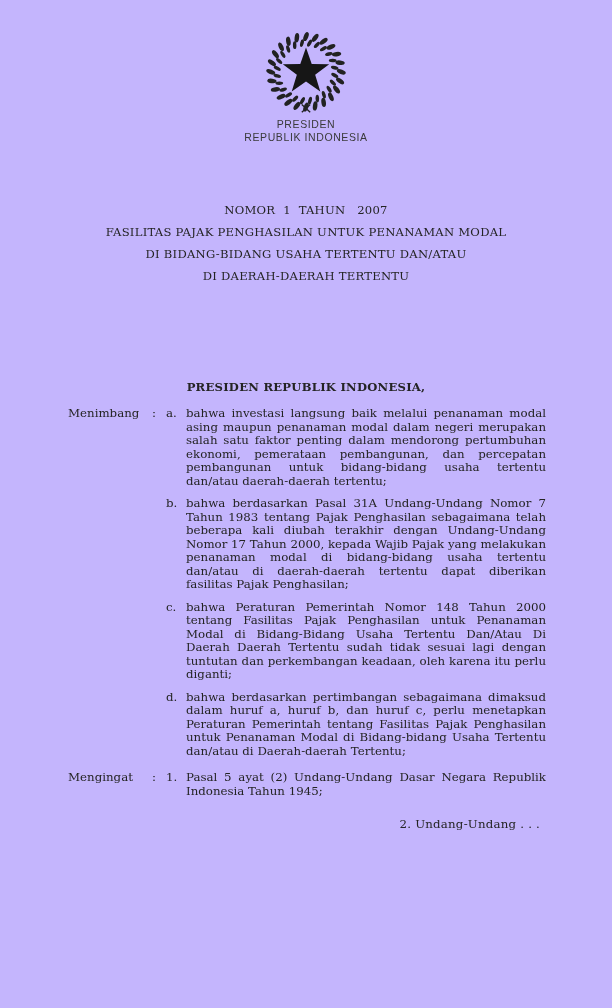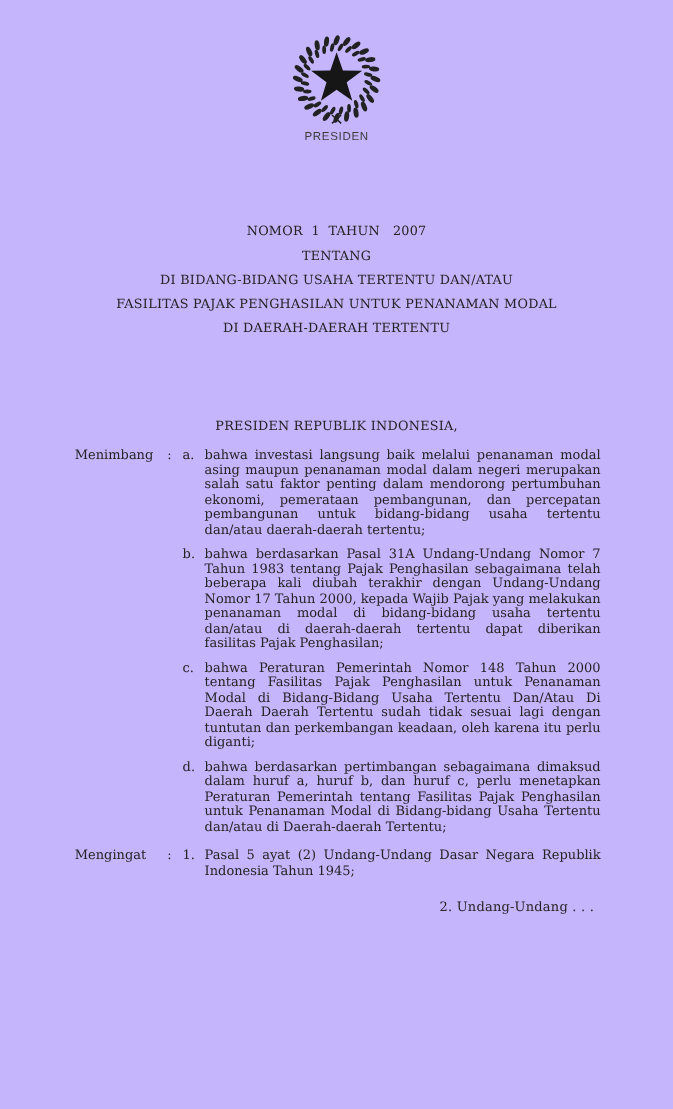--- a/index.html
+++ b/index.html
@@ -20,21 +20,21 @@
     position:absolute;top:199px;left:0;width:100%;text-align:center;
     font-size:11.6px;letter-spacing:.25px;color:#242424;
   }
   .title-block .tline{line-height:22px;white-space:pre;}
   .invocation{
     position:absolute;top:347px;left:0;width:100%;text-align:center;
     font-size:11.6px;letter-spacing:.25px;white-space:pre;
   }
   .authority{
     position:absolute;top:380px;left:0;width:100%;text-align:center;
-    font-size:11.6px;letter-spacing:.25px;white-space:pre;
+    font-size:11.6px;letter-spacing:.25px;white-space:pre;font-weight:bold;
   }
   
   .clause{
     display:grid;grid-template-columns:84px 14px 1fr;
     font-size:11.8px;line-height:13.5px;color:#242424;
   }
   .considering{position:absolute;top:407px;left:68px;width:478px;}
   .recalling{position:absolute;top:771px;left:68px;width:478px;}
   .clause-label{text-align:left;}
   .clause-colon{text-align:left;}
@@ -86,27 +86,27 @@
         <use href="#pr" transform="rotate(285)"></use>
         <use href="#pr" transform="rotate(300)"></use>
         <use href="#pr" transform="rotate(315)"></use>
         <use href="#pr" transform="rotate(330)"></use>
         <use href="#pr" transform="rotate(345)"></use>
         <path d="M-5,39 L5,48 M-5,48 L5,39" stroke="#222222" stroke-width="1.6" fill="none"></path>
       </g>
       <polygon fill="#161616" points="50,23 56.8,42.7 77.6,43 60.9,55.6 67,75.5 50,63.5 33,75.5 39.1,55.6 22.4,43 43.2,42.7"></polygon>
     </svg>
     <div class="inst">PRESIDEN</div>
+    <div class="inst">REPUBLIK INDONESIA</div>
   </div>
 
   <div class="title-block">
     <div class="tline">NOMOR  1  TAHUN   2007</div>
-    <div class="tline">TENTANG</div>
+    <div class="tline">FASILITAS PAJAK PENGHASILAN UNTUK PENANAMAN MODAL</div>
     <div class="tline">DI BIDANG-BIDANG USAHA TERTENTU DAN/ATAU</div>
-    <div class="tline">FASILITAS PAJAK PENGHASILAN UNTUK PENANAMAN MODAL</div>
     <div class="tline">DI DAERAH-DAERAH TERTENTU</div>
   </div>
 
   <div class="authority">PRESIDEN REPUBLIK INDONESIA,</div>
 
   <div class="clause considering">
     <div class="clause-label">Menimbang</div>
     <div class="clause-colon">:</div>
     <div class="clause-items">
       <div class="clause-item">

